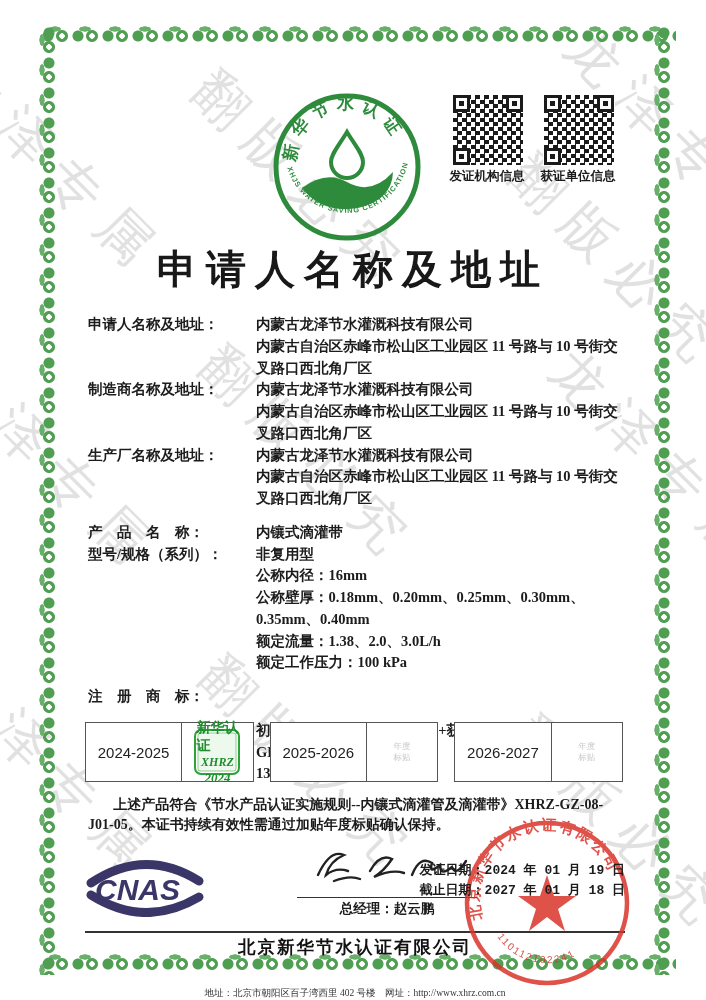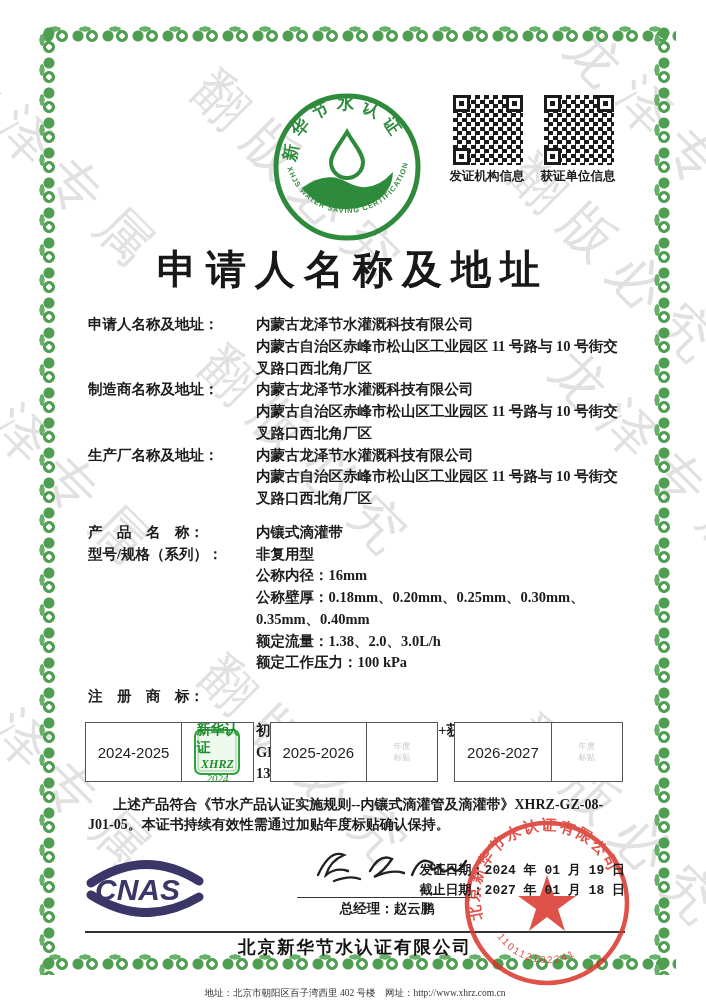--- a/index.html
+++ b/index.html
@@ -51,21 +51,21 @@
   #years{position:absolute;z-index:2;left:85px;top:722px;width:538px;display:flex;gap:16px;}
   .ybox{flex:1;height:58px;border:1.5px solid #555;display:flex;background:#fff;}
   .ycell{flex:1.35;display:flex;align-items:center;justify-content:center;
       font-family:"Liberation Sans","DejaVu Sans",sans-serif;font-size:15px;color:#222;}
   .scell{flex:1;border-left:1.5px solid #555;display:flex;align-items:center;justify-content:center;}
   .sticker{width:46px;height:46px;box-sizing:border-box;border:2px solid #2fa33b;border-radius:7px;
       background:#edf9ec;box-shadow:inset 0 0 0 1.5px #fff, inset 0 0 0 2.5px #8fce90;
       display:flex;flex-direction:column;align-items:center;justify-content:center;color:#1f8c2d;}
   .sticker .l1{font-size:14px;font-weight:bold;}
   .sticker .l2{font-size:12px;font-style:italic;font-weight:bold;}
-  .sticker .l3{font-size:11px;font-style:italic;font-weight:normal;}
+  .sticker .l3{font-size:13px;font-style:italic;font-weight:bold;}
   .ph{font-size:8.5px;color:#c9c9c9;white-space:pre-line;text-align:center;line-height:1.3;}
   
   #footer{position:absolute;z-index:2;left:85px;top:845px;width:540px;height:135px;}
   #cnasblock{position:absolute;left:0;top:14px;display:flex;align-items:flex-start;}
   #cnastext{margin-left:10px;font-family:"Liberation Sans","DejaVu Sans",sans-serif;
       font-size:10.5px;font-weight:bold;line-height:1.35;color:#222;}
   #sigblock{position:absolute;left:212px;top:-4px;width:180px;text-align:center;}
   #sigcap{margin-top:0;border-top:1.5px solid #333;padding-top:2px;font-size:13.5px;font-weight:bold;}
   #dates{position:absolute;right:0;top:16px;z-index:3;
       font-family:Liberation Mono, monospace;font-weight:bold;font-size:13px;line-height:1.55;}

